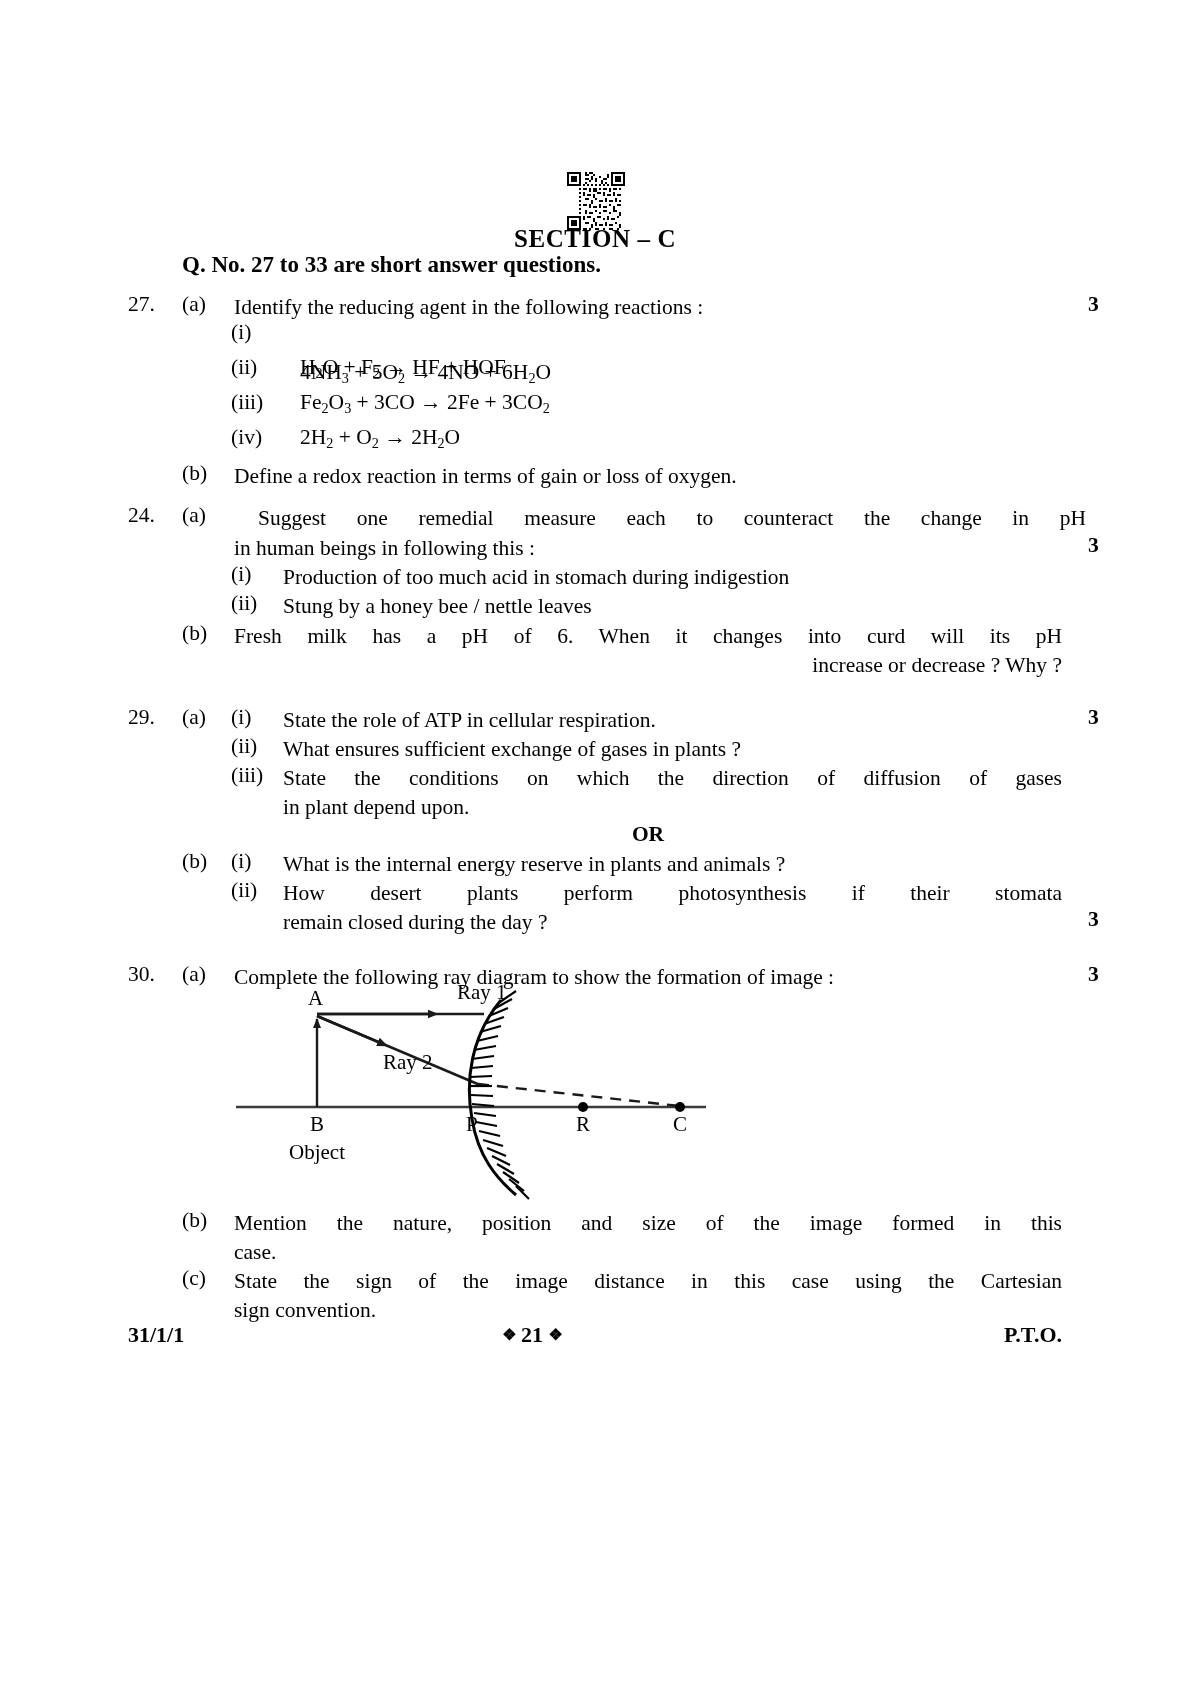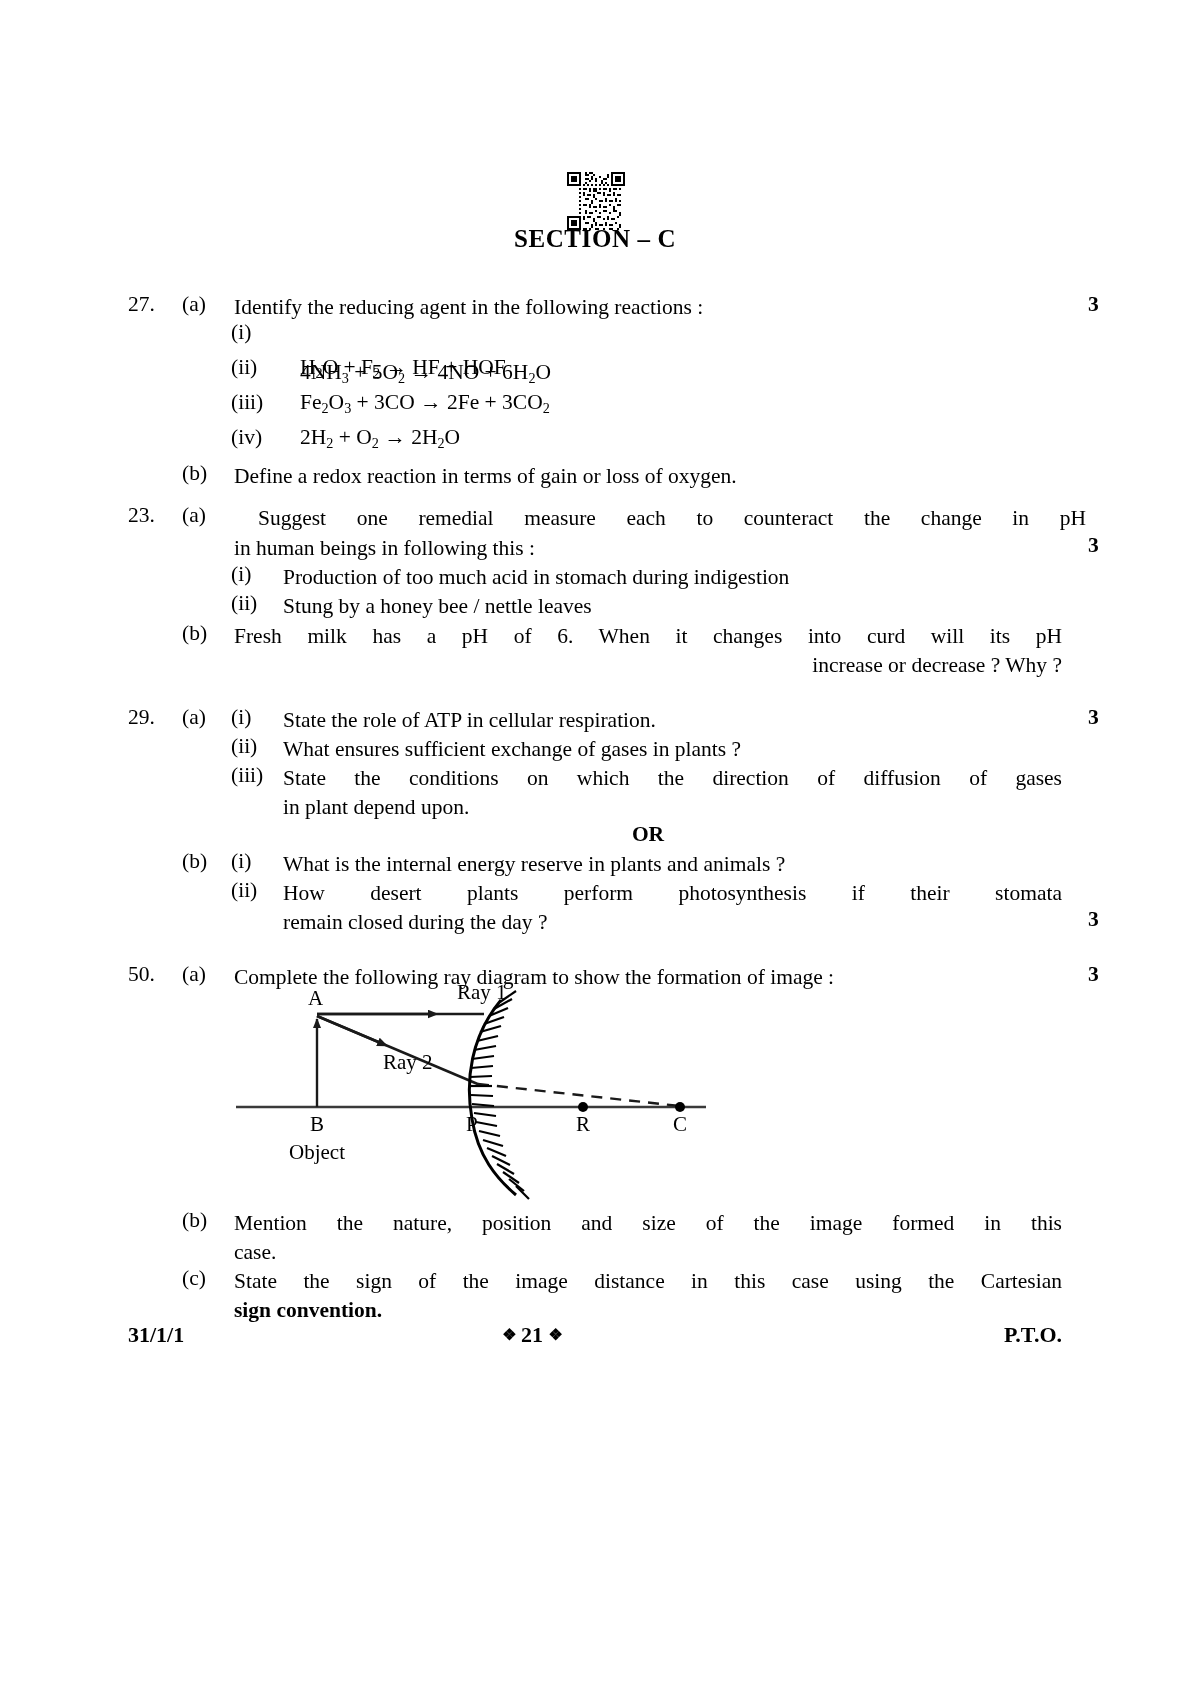--- a/index.html
+++ b/index.html
@@ -267,20 +267,21 @@
           <rect x="11" y="28" width="1" height="1"></rect>
         <rect x="14" y="28" width="2" height="1"></rect>
           <rect x="18" y="28" width="1" height="1"></rect>
         <rect x="21" y="28" width="2" height="1"></rect>
           <rect x="25" y="28" width="1" height="1"></rect>
       </g>
     </svg>
   </div>
 
   <div class="section-heading">SECTION – C</div>
+  <div class="instruction">Q. No. 27 to 33 are short answer questions.</div>
 
   <div class="qrow" style="top:292px;">
     <span class="qnum">27.</span>
     <span class="qalpha">(a)</span>
     <span class="qtext body-L1" style="top:0;">Identify the reducing agent in the following reactions :</span>
     <span class="marks">3</span>
   </div>
 
   <div class="qrow" style="top:320px;">
     <span class="qroman">(i)</span>
@@ -301,21 +302,21 @@
     <span class="qroman">(iv)</span>
     <span class="eqn" style="position:absolute;left:172px;">2H<sub>2</sub> + O<sub>2</sub> → 2H<sub>2</sub>O</span>
   </div>
 
   <div class="qrow" style="top:461px;">
     <span class="qalpha">(b)</span>
     <span class="qtext body-L1" style="top:0;">Define a redox reaction in terms of gain or loss of oxygen.</span>
   </div>
 
   <div class="qrow" style="top:503px;">
-    <span class="qnum">23.</span>
+    <span class="qnum">24.</span>
     <span class="qalpha">(a)</span>
     <span class="qtext body-L1 justify-full" style="top:0;margin-left:24px;">Suggest one remedial measure each to counteract the change in pH</span>
   </div>
   <div class="qrow" style="top:533px;">
     <span class="qtext body-L1" style="top:0;">in human beings in following this :</span>
     <span class="marks">3</span>
   </div>
 
   <div class="qrow" style="top:562px;">
     <span class="qroman">(i)</span>
@@ -365,21 +366,21 @@
   <div class="qrow" style="top:878px;">
     <span class="qroman">(ii)</span>
     <span class="qtext body-L2 justify-full" style="top:0;">How desert plants perform photosynthesis if their stomata</span>
   </div>
   <div class="qrow" style="top:907px;">
     <span class="qtext body-L2" style="top:0;">remain closed during the day ?</span>
     <span class="marks">3</span>
   </div>
 
   <div class="qrow" style="top:962px;">
-    <span class="qnum">50.</span>
+    <span class="qnum">30.</span>
     <span class="qalpha">(a)</span>
     <span class="qtext body-L1" style="top:0;">Complete the following ray diagram to show the formation of image :</span>
     <span class="marks">3</span>
   </div>
 
   <div class="ray-diagram">
     <svg width="500" height="215" viewBox="0 0 500 215" aria-hidden="true">
       <defs>
         <marker id="arrHead" markerWidth="10" markerHeight="8" refX="9" refY="4" orient="auto" markerUnits="userSpaceOnUse">
           <path d="M0,0 L10,4 L0,8 z" fill="#1a1a1a"></path>
@@ -449,21 +450,21 @@
   </div>
   <div class="qrow" style="top:1237px;">
     <span class="qtext body-L1" style="top:0;">case.</span>
   </div>
 
   <div class="qrow" style="top:1266px;">
     <span class="qalpha">(c)</span>
     <span class="qtext body-L1 justify-full" style="top:0;">State the sign of the image distance in this case using the Cartesian</span>
   </div>
   <div class="qrow" style="top:1295px;">
-    <span class="qtext body-L1" style="top:0;font-weight:bold;">sign convention.</span>
+    <span class="qtext body-L1" style="top:0;">sign convention.</span>
   </div>
 
   <div class="footer-left">31/1/1</div>
   <div class="footer-center">
     <span class="orn">❖</span>
     <span>21</span>
     <span class="orn">❖</span>
   </div>
   <div class="footer-right">P.T.O.</div>
 

